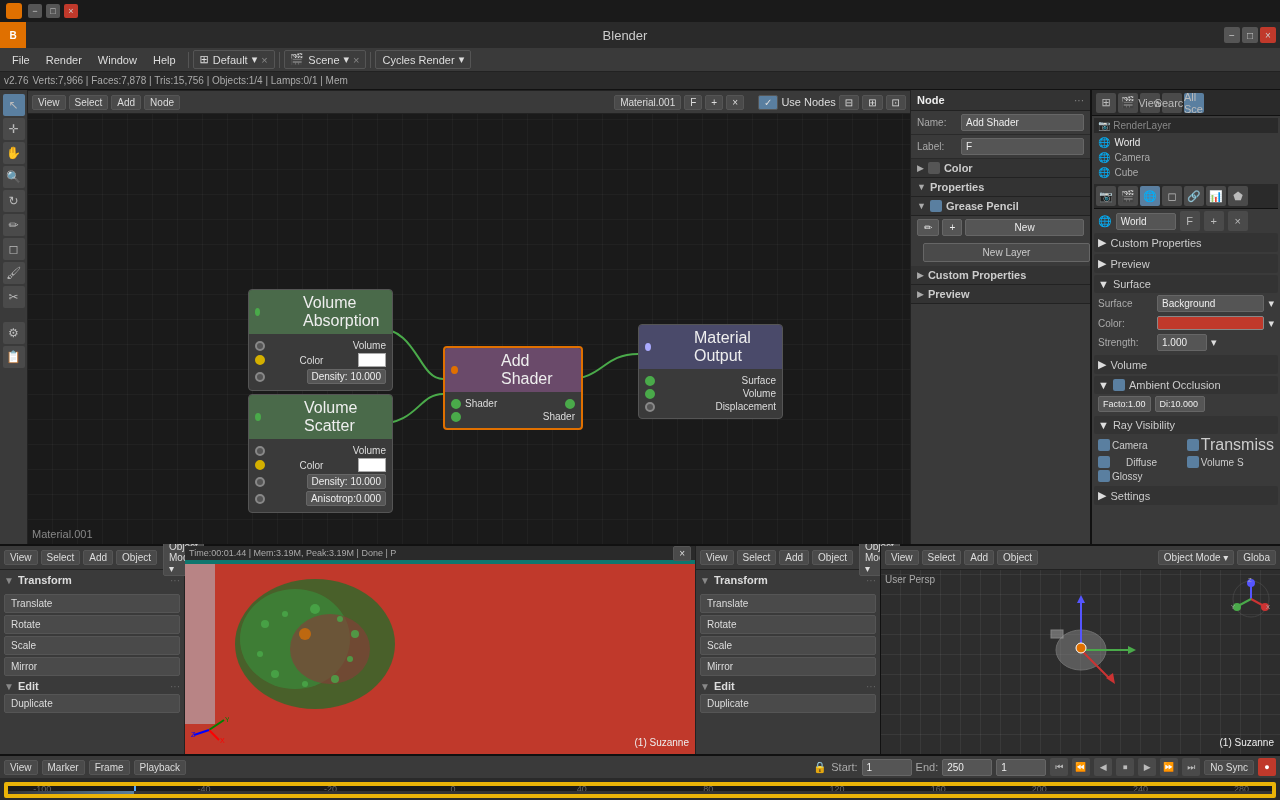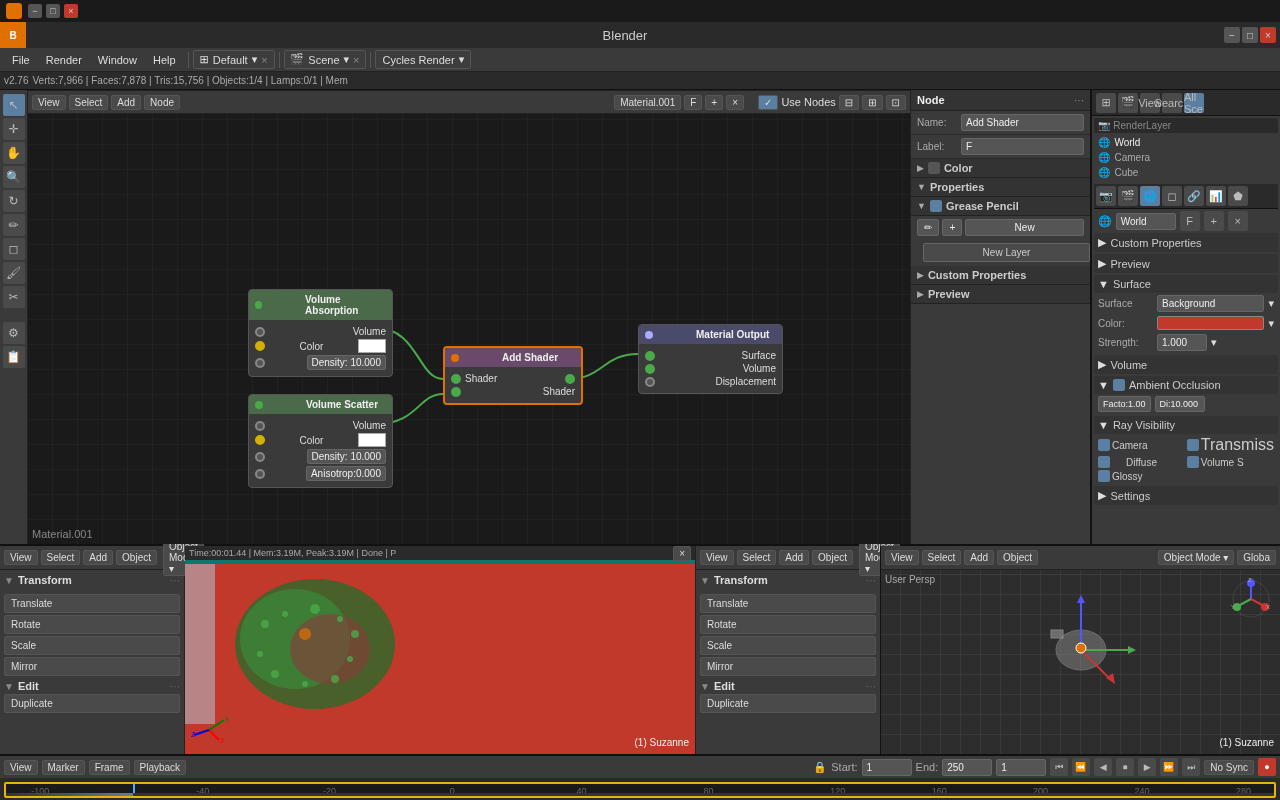--- a/index.html
+++ b/index.html
@@ -514,21 +514,21 @@
       display: flex;
       align-items: center;
       padding: 0 4px;
       gap: 4px;
       position: relative;
     }
     .timeline-track {
       flex: 1;
       height: 16px;
       background: #1a1a1a;
-      border: 2px solid #eab308;
+      border: 4px solid #eab308;
       border-radius: 2px;
       position: relative;
     }
     .timeline-playhead {
       position: absolute;
       top: 0;
       left: 10%;
       width: 2px;
       height: 100%;
       background: #5af;
@@ -565,22 +565,22 @@
     }
     .material-label {
       position: absolute;
       bottom: 4px;
       left: 4px;
       font-size: 11px;
       color: #888;
     }
 
     .node-header-label {
-      font-size: 10px;
-      font-weight: bold;
+      font-size: 16px;
+      font-weight: normal;
       margin-left: 39px;
     }
 
     
     ::-webkit-scrollbar { width: 6px; height: 6px; }
     ::-webkit-scrollbar-track { background: #2a2a2a; }
     ::-webkit-scrollbar-thumb { background: #555; border-radius: 3px; }
 
     .node-editor-toolbar {
       height: 24px;

